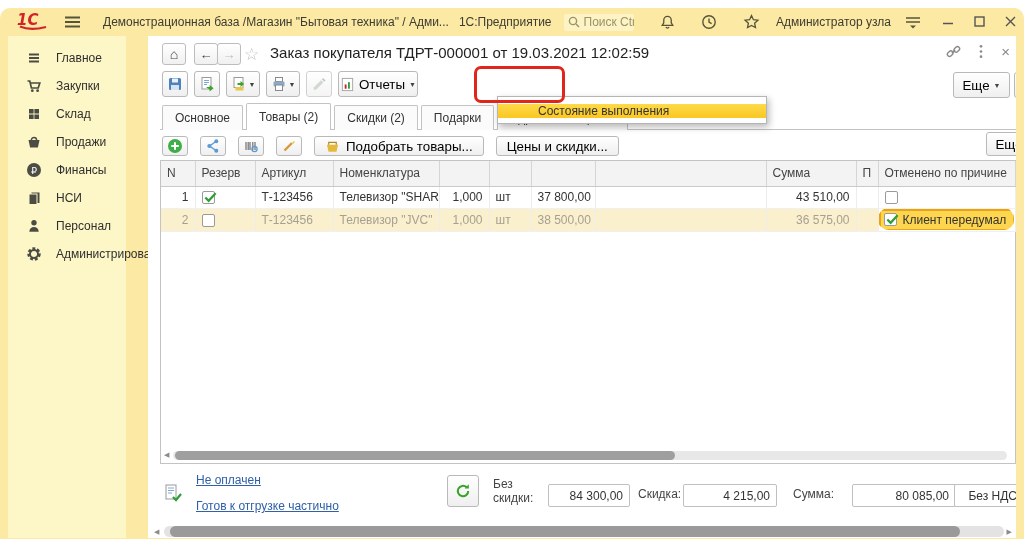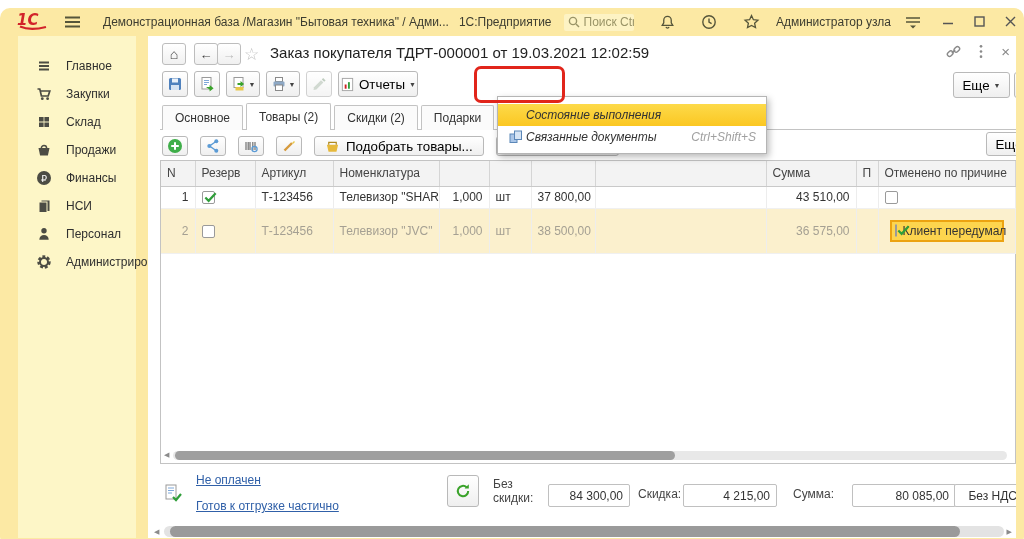--- a/index.html
+++ b/index.html
@@ -14,21 +14,21 @@
   .tb-app { margin-left:10px; color:#3c3c30; white-space:nowrap; }
   .tb-search { margin-left:12px; width:142px; height:17px; background:#fdf3c4; border-radius:2px; display:flex; align-items:center; padding:0 4px; color:#9a9467; overflow:hidden; white-space:nowrap; }
   .tb-search svg { margin-right:4px; flex:0 0 auto; }
   .tb-spacer { flex:1 1 auto; }
   .tb-ico { margin-left:26px; display:flex; align-items:center; cursor:pointer; }
   .tb-user { margin-left:16px; color:#3c3c30; white-space:nowrap; }
   .tb-win { margin-left:22px; display:flex; align-items:center; gap:20px; }
   .tb-win span { color:#555; cursor:pointer; line-height:1; }
 
   
-  .sidebar { position:absolute; left:8px; top:28px; width:118px; bottom:9px; background:#fdf6c7; padding-top:16px;margin-left:10px; }
+  .sidebar { position:absolute; left:8px; top:28px; width:118px; bottom:9px; background:#fdf6c7; padding-top:8px; }
   .sb-item { height:28px; display:flex; align-items:center; padding-left:18px; cursor:pointer; }
   .sb-item svg { flex:0 0 16px; }
   .sb-item .sb-label { margin-left:14px; color:#2f2f2f; white-space:nowrap; }
 
   
   .main { position:absolute; left:148px; top:28px; width:868px; bottom:9px; background:#fff; overflow:hidden; }
 
   .navrow { position:absolute; left:0; top:5px; right:0; height:28px; }
   .nav-btn { position:absolute; top:2px; width:24px; height:22px; background:linear-gradient(#fff,#f0f0f0); border:1px solid #bdbdbd; border-radius:3px; display:flex; align-items:center; justify-content:center; cursor:pointer; }
   .doc-star { position:absolute; left:96px; top:3px; color:#c3c3c3; font-size:17px; cursor:pointer; }
@@ -62,42 +62,42 @@
 
   
   .grid { position:absolute; left:12px; top:124px; width:856px; height:304px; border:1px solid #c3c3c3; background:#fff; }
   table.dg { border-collapse:collapse; table-layout:fixed; width:854px; }
   .dg th { height:25px; background:#f3f3f3; border-right:1px solid #d5d5d5; border-bottom:1px solid #c9c9c9; font-weight:normal; color:#444; text-align:left; padding:0 6px; overflow:hidden; white-space:nowrap; }
   .dg td { height:22px; border-right:1px solid #ededed; border-bottom:1px solid #f0f0f0; padding:0 6px; overflow:hidden; white-space:nowrap; }
   .dg .num { text-align:right; }
   .dg tr.row2 td { background:#fbf0cd; color:#a5a093; }
   .cb { display:inline-block; width:13px; height:13px; background:#fff; border:1px solid #9a9a9a; border-radius:2px; vertical-align:middle; position:relative; }
   .cb svg { position:absolute; left:0px; top:-2px; }
-  .cancel-cell { padding:11px !important; }
+  .cancel-cell { padding:0 !important;border-radius:11px; }
   .cancel-box { display:flex; align-items:center; gap:6px; height:22px; padding:0 5px; background:#fdd54e; box-shadow:inset 0 0 0 2px #eca311; color:#333; }
   .hscroll { position:absolute; left:12px; right:8px; bottom:3px; height:9px; background:#e8e8e8; border-radius:5px; }
   .hscroll .thumb { position:absolute; left:2px; top:0; height:9px; width:60%; background:#9f9f9f; border-radius:5px; cursor:grab; }
   .hs-arrow { position:absolute; left:3px; bottom:4px; font-size:7px; color:#8b8b8b; cursor:pointer; }
 
   
   .footer { position:absolute; left:0; top:434px; right:0; height:54px; }
   .f-status-ico { position:absolute; left:16px; top:14px; }
   .f-link1 { position:absolute; left:48px; top:3px; color:#3060a8; text-decoration:underline; cursor:pointer; white-space:nowrap; }
   .f-link2 { position:absolute; left:48px; top:29px; color:#3060a8; text-decoration:underline; cursor:pointer; white-space:nowrap; }
   .f-refresh { position:absolute; left:299px; top:5px; width:32px; height:32px; }
   .f-label { position:absolute; color:#444; }
   .f-input { position:absolute; top:14px; height:23px; background:#fff; border:1px solid #c0c0c0; border-radius:2px; text-align:right; padding:4px 6px 0 4px; color:#333; overflow:hidden; white-space:nowrap; }
 
   .wscroll { position:absolute; left:16px; top:490px; width:840px; height:11px; background:#e3e3e3; border-radius:6px; }
   .wscroll .thumb { position:absolute; left:6px; top:0; height:11px; width:94%; background:#9a9a9a; border-radius:6px; cursor:grab; }
   .ws-arrow { position:absolute; top:492px; font-size:7px; color:#8b8b8b; cursor:pointer; }
 
   
   .menu { position:absolute; left:349px; top:60px; width:270px; background:#fff; border:1px solid #b5b5b5; box-shadow:2px 3px 7px rgba(0,0,0,.28); z-index:50; padding:7px 0 5px 0; }
-  .mi { position:relative; height:22px; display:flex; align-items:center; padding-left:28px; cursor:pointer; color:#333;font-style:italic; }
+  .mi { position:relative; height:14px; display:flex; align-items:center; padding-left:40px; cursor:pointer; color:#333; }
   .mi.hl { background:linear-gradient(#fdda4a,#fbc722); }
   .mi .short { position:absolute; right:10px; color:#a0a0a0; }
   .mi .mico { position:absolute; left:10px; top:3px; }
 </style>
 </head>
 <body>
 
 <div class="frame">
 
   <div class="topbar">
@@ -461,26 +461,16 @@
     <div class="wscroll">
         <div class="thumb"></div>
       </div>
     <span class="ws-arrow" style="right:4px;">▶</span>
 
     <div class="menu">
       <div class="mi hl">
         <span>Состояние выполнения</span>
         <span class="short"></span>
       </div>
-      <div class="mi">
-        <span class="mico">
-          <svg width="16" height="16" viewBox="0 0 16 16">
-              <rect x="2" y="5" width="7" height="8.5" fill="#aac6e8" stroke="#5b87b8"></rect>
-              <rect x="6.5" y="2" width="7" height="8.5" fill="#d5e4f4" stroke="#5b87b8"></rect>
-            </svg>
-        </span>
-        <span>Связанные документы</span>
-        <span class="short">Ctrl+Shift+S</span>
-      </div>
     </div>
 
   </div>
 </div>
 
 </body></html>

